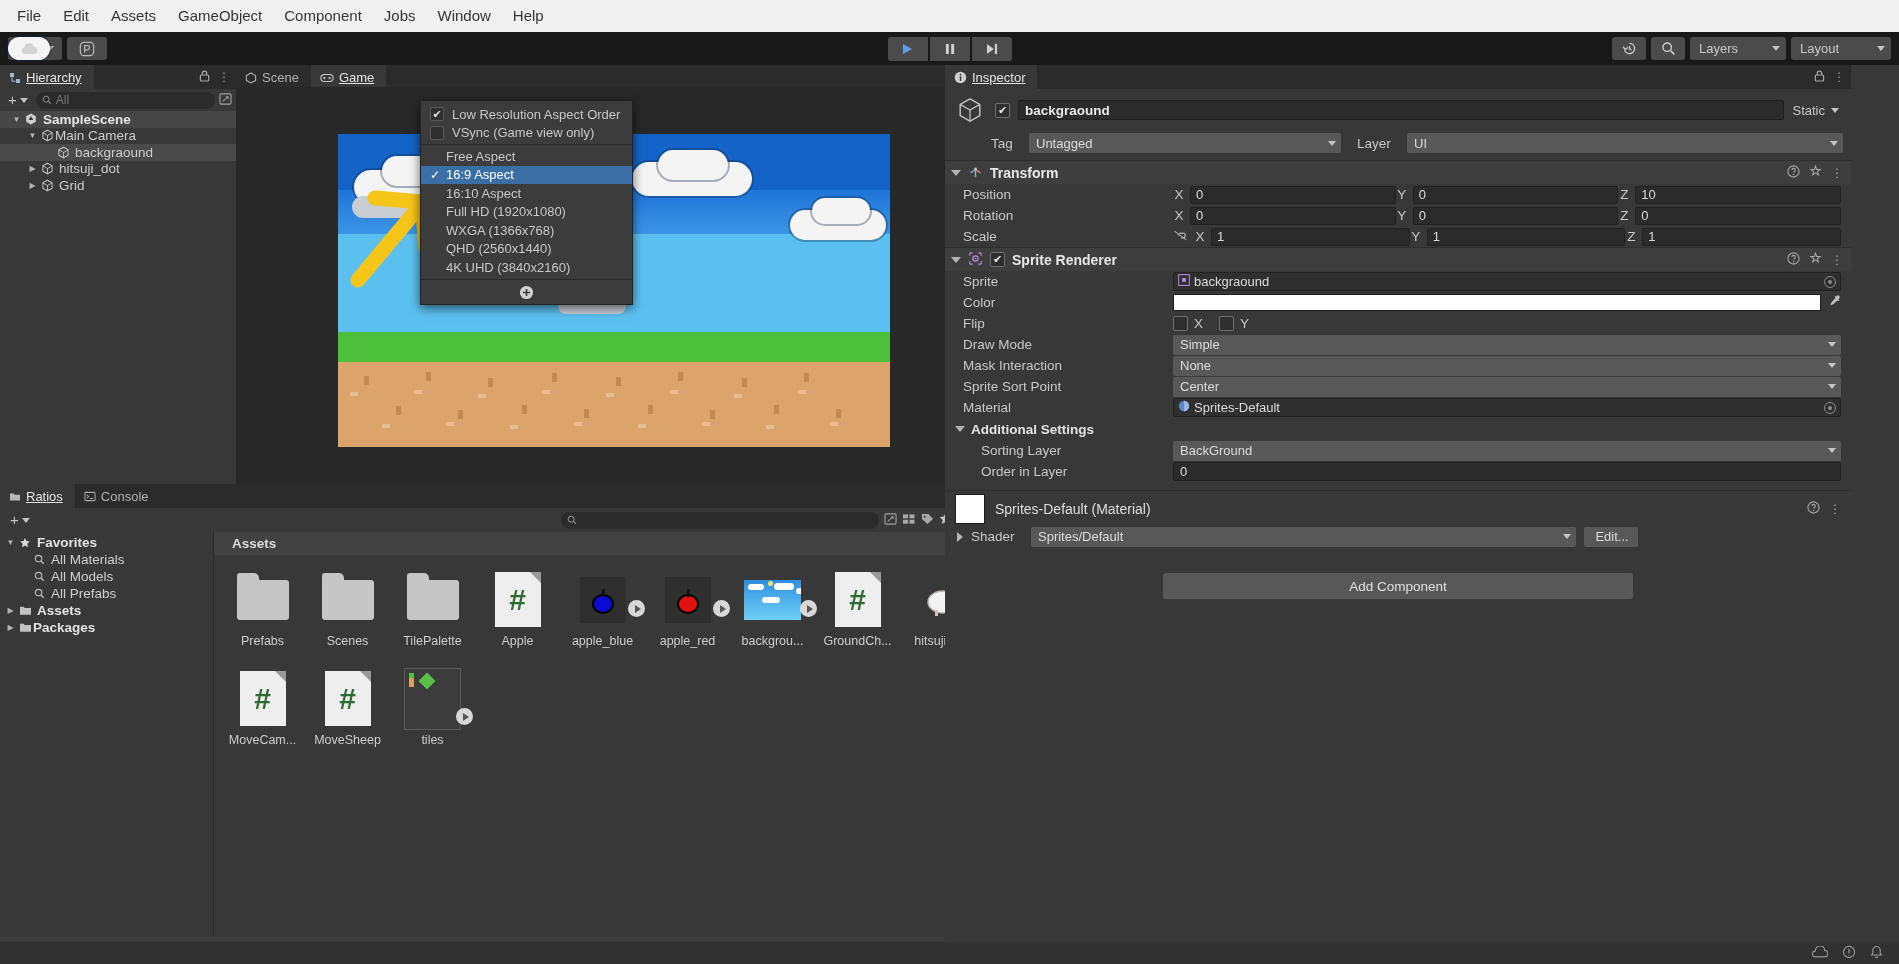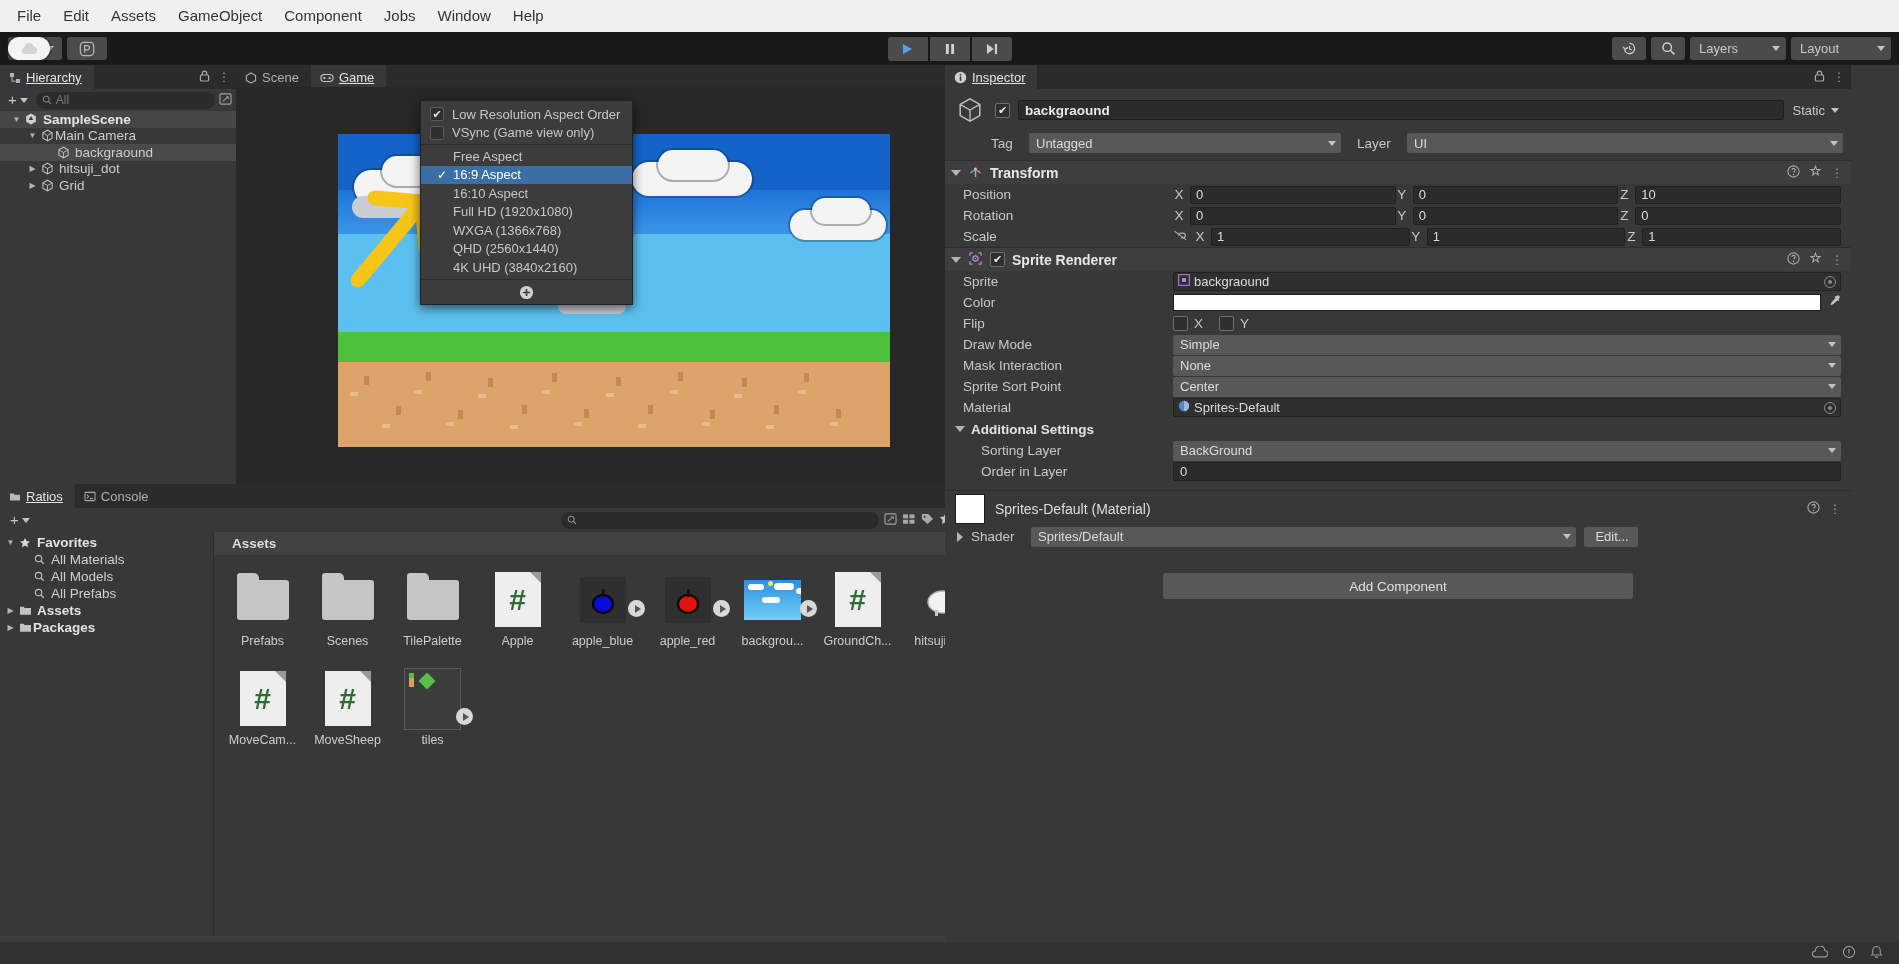--- a/index.html
+++ b/index.html
@@ -90,21 +90,21 @@
   .gv-canvas { position:absolute; left:0; top:22px; right:0; bottom:0; background:#282828; }
   .gv-icon { width:24px;height:18px;display:flex;align-items:center;justify-content:center; }
   .slider-track { width:34px;height:2px;background:#6b6b6b;position:relative;margin:0 3px; }
   .slider-knob { position:absolute;left:0;top:-3px;width:8px;height:8px;border-radius:50%;background:#b4b4b4; }
 
   
   #aspect-menu {
     position:absolute; left:420px; top:100px; width:213px;
     background:#3c3c3c; border:1px solid #222; box-shadow:0 3px 10px rgba(0,0,0,.6); z-index:60;
   }
-  .am-row { height:18.5px; display:flex; align-items:center; font-size:13px; color:#c8c8c8; padding-left:16px; }
+  .am-row { height:18.5px; display:flex; align-items:center; font-size:13px; color:#c8c8c8; padding-left:9px; }
   .am-row.check { padding-left:9px; gap:8px; }
   .am-row.sel { background:#3a6ea5; color:#fff; }
   .am-sep { height:1px; background:#2b2b2b; margin:2px 0; }
   .am-box { width:14px;height:14px;background:#2f2f2f;border:1px solid #5a5a5a;border-radius:2px;display:flex;align-items:center;justify-content:center;font-size:11px;color:#e0e0e0; }
   .am-tick { width:16px; font-size:12px; color:#fff; }
   .am-plus { height:22px; display:flex; align-items:center; justify-content:center; }
 
   
   #project { left:0; top:484px; width:993px; height:480px; }
   .pj-toolbar { height:24px; background:#383838; display:flex; align-items:center; padding:0 6px; gap:5px; }

